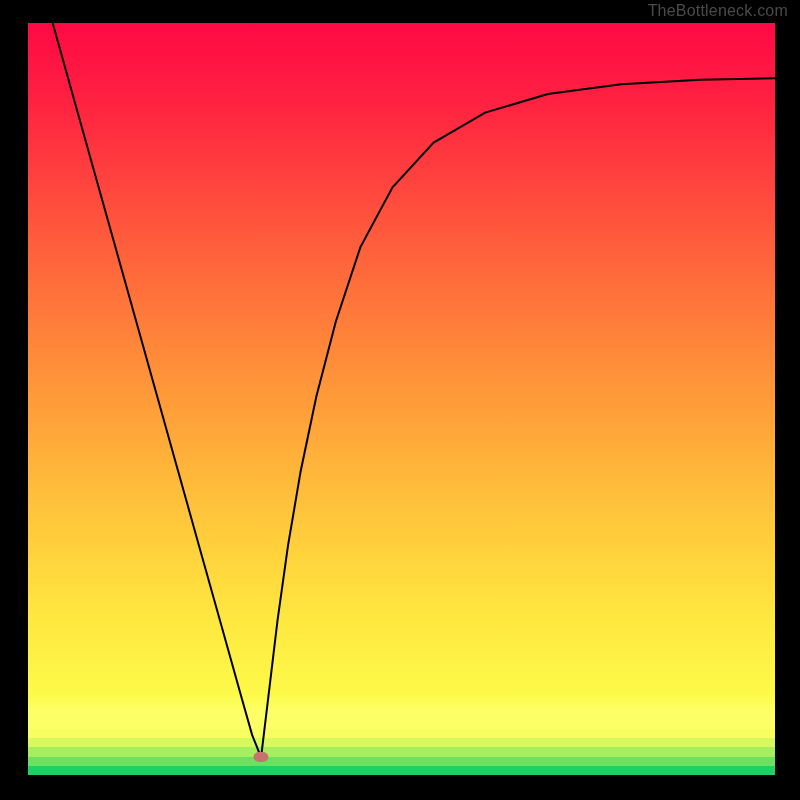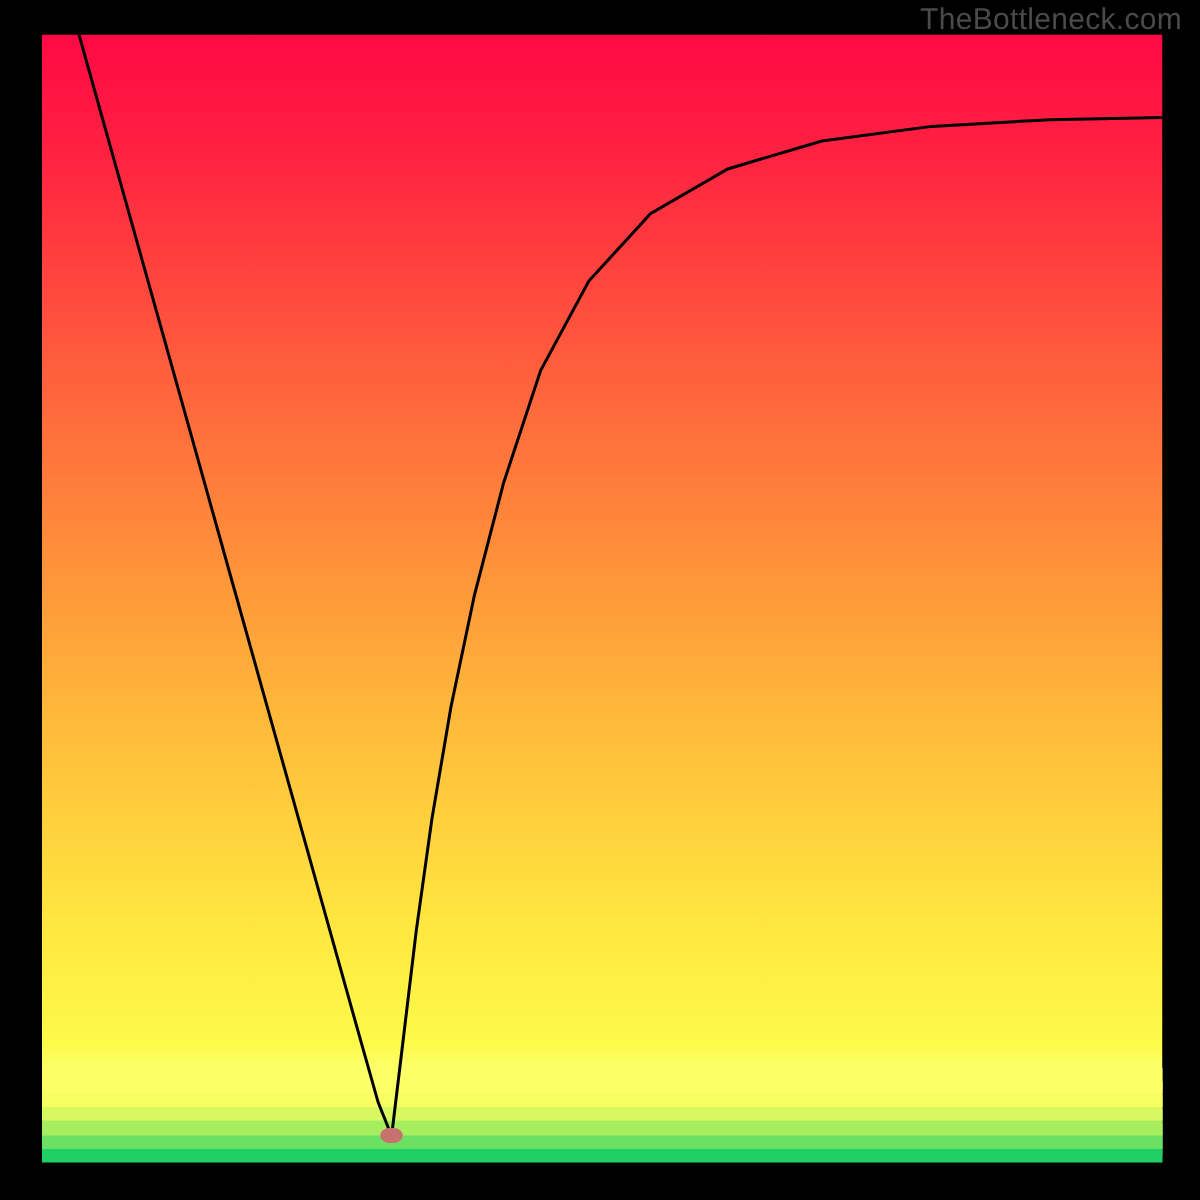--- a/index.html
+++ b/index.html
@@ -21,21 +21,21 @@
   }
   .chart-bg{
     width:100%;
     height:100%;
     display:block;
   }
   .watermark{
     position:absolute;
     top:2px;
     right:12px;
-    font-size:20px;
+    font-size:16px;
     color:#4a4a4a;
     font-weight:400;
     letter-spacing:.2px;
   }
   .curve-layer{
     position:absolute;
     left:0;top:0;width:100%;height:100%;
     pointer-events:none;
   }
   .marker{

